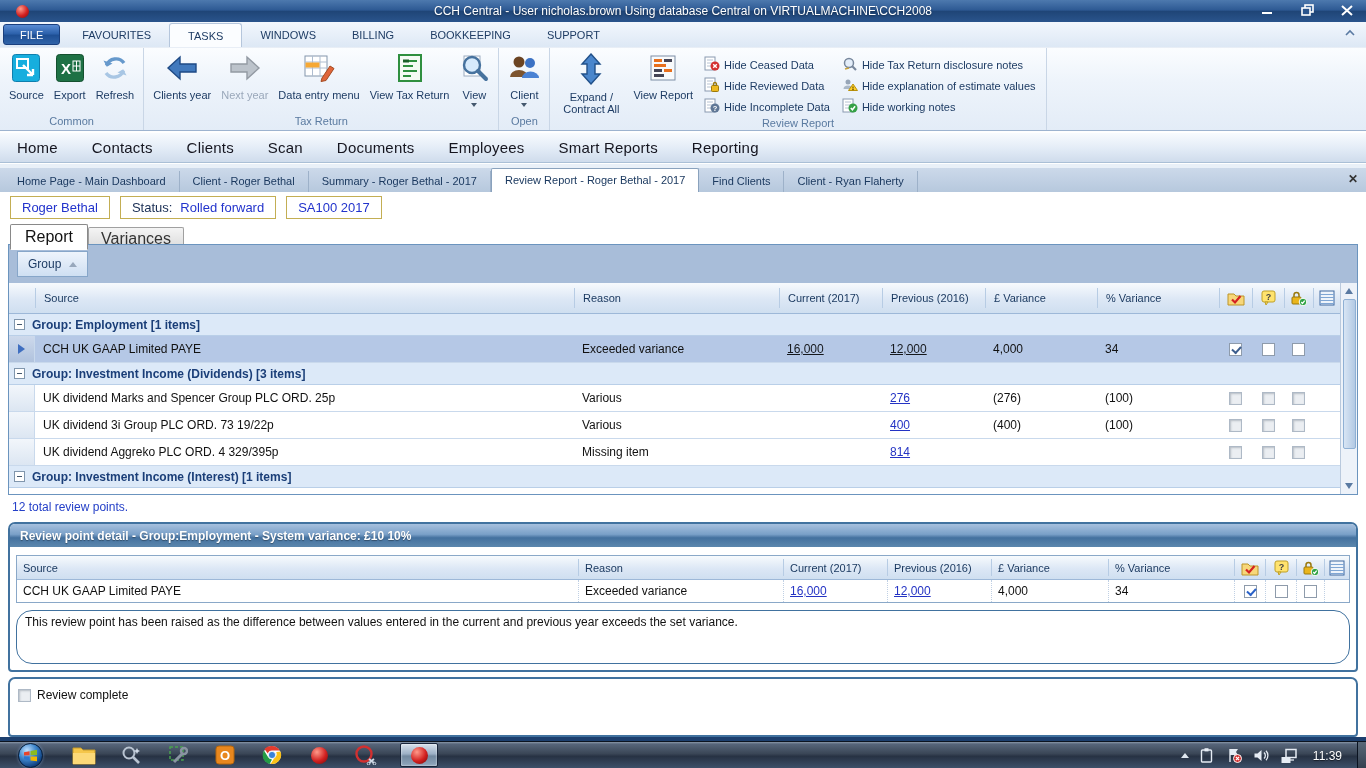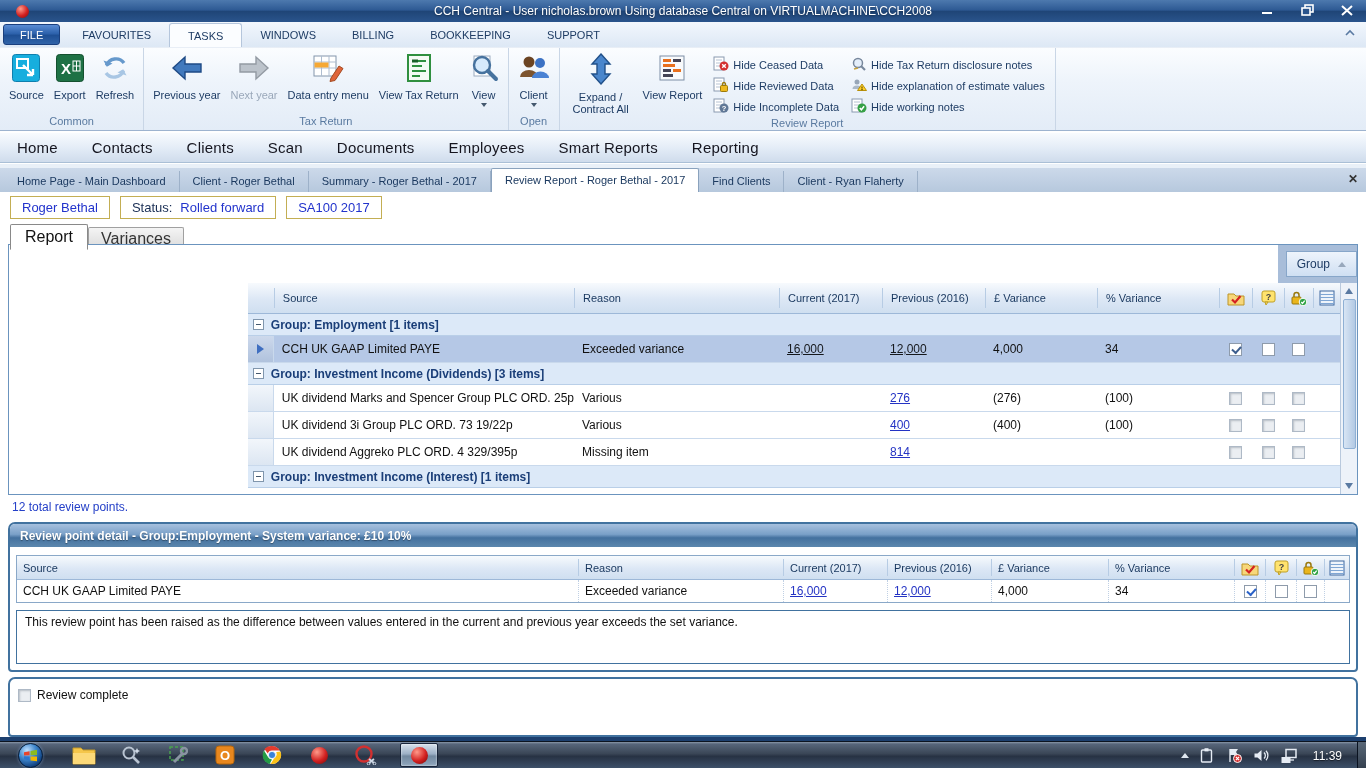--- a/index.html
+++ b/index.html
@@ -60,21 +60,21 @@
   .chips{position:absolute;top:4px;left:10px;display:flex;gap:10px;font-size:13px;}
   .chip{border:1px solid #c3ae53;border-radius:0;background:#fff;padding:3px 11px;color:#2233cc;cursor:pointer;display:flex;gap:8px;}
   .chip .lab{color:#1a2f55;}
 
   .vtabs{position:absolute;top:32px;left:10px;display:flex;align-items:flex-end;font-size:16px;}
   .vtab{padding:3px 14px;cursor:pointer;}
   .vtab.active{background:#fff;border:1px solid #898989;border-bottom:1px solid #fff;border-radius:2px 2px 0 0;position:relative;z-index:2;color:#111;}
   .vtab.idle{background:linear-gradient(180deg,#f4f4f4,#d9d9d9);border:1px solid #a0a0a0;border-bottom:none;border-radius:2px 2px 0 0;color:#333;padding:2px 12px;}
 
   
-  .gridpanel{position:absolute;top:52px;left:8px;right:8px;height:251px;border:1px solid #6b94be;display:flex;flex-direction:column;background:#fff;align-items:flex-end;}
+  .gridpanel{position:absolute;top:52px;left:8px;right:8px;height:251px;border:1px solid #6b94be;display:flex;flex-direction:column;background:#fff;}
   .groupbar{height:38px;background:#a8bdd9;display:flex;align-items:center;padding-left:8px;}
   .groupbtn{display:flex;align-items:center;gap:8px;background:linear-gradient(180deg,#eef4fc,#cfdff2);
     border:1px solid #87a6c9;color:#1e3c64;font-size:12px;padding:5px 10px;min-width:64px;cursor:pointer;}
   .sortasc{width:0;height:0;border-left:4px solid transparent;border-right:4px solid transparent;border-bottom:5px solid #98a8bc;}
   .gbody{flex:1;display:flex;min-height:0;}
   .gmain{flex:1;display:flex;flex-direction:column;min-width:0;}
   .ghead{height:31px;display:flex;align-items:center;font-size:11px;color:#17365d;
     background:linear-gradient(180deg,#f7fafd,#dce7f5 55%,#cfdff0);border-bottom:1px solid #9db8d8;}
   .ghead .cell{border-left:1px solid #b7cce4;height:20px;display:flex;align-items:center;padding-left:8px;}
   .ghead .cell:first-child{border-left:none;}
@@ -138,21 +138,21 @@
   .drow .icell{justify-content:center;padding-left:0;}
   .dw-src{flex:1;min-width:0;}
   .dw-rsn{width:205px;flex:none;}
   .dw-cur{width:104px;flex:none;}
   .dw-prv{width:104px;flex:none;}
   .dw-pnd{width:117px;flex:none;}
   .dw-pct{width:126px;flex:none;}
   .dw-ic{width:31px;flex:none;}
   .dw-ic3{width:28px;flex:none;}
   .dw-ic4{width:25px;flex:none;}
-  .descbox{margin:7px 6px 0 6px;height:54px;border:1px solid #41729f;border-radius:0;padding:4px 8px;font-size:12px;color:#111;}
+  .descbox{margin:7px 6px 0 6px;height:54px;border:1px solid #41729f;border-radius:16px;padding:4px 8px;font-size:12px;color:#111;}
   .statusbody{padding:9px 0 0 8px;display:flex;align-items:center;gap:6px;font-size:12px;color:#111;}
 
   .winbottom{position:absolute;top:737px;left:0;right:0;height:4px;background:#1d3f6e;}
 
   
   .taskbar{position:absolute;top:741px;left:0;right:0;height:27px;
     background:linear-gradient(180deg,#8a97a8 0,#57657a 8%,#3a4656 45%,#273243 55%,#3d5069 100%);
     border-top:1px solid #0d1420;display:flex;align-items:center;}
   .orb{width:25px;height:25px;border-radius:50%;margin-left:18px;flex:none;cursor:pointer;
     background:radial-gradient(circle at 35% 28%,#bfe0ff 0%,#3e86cc 40%,#10407e 75%,#0a2c58 100%);
@@ -246,21 +246,21 @@
       </div>
       <div class="rlabel">Common</div>
     </div>
 
     <div class="rgroup">
       <div class="rbuttons">
         <div class="bigbtn">
           <span><svg width="34" height="30" viewBox="0 0 34 30">
                 <path d="M31 11 H15 V4 L3 15 L15 26 V19 H31 Z" fill="#4179bd" stroke="#1e4a85" stroke-width="1.4"></path>
               </svg></span>
-          <span class="blab">Previous year</span>
+          <span class="blab">Clients year</span>
         </div>
         <div class="bigbtn disabled">
           <span><svg width="34" height="30" viewBox="0 0 34 30">
                 <path d="M3 11 H19 V4 L31 15 L19 26 V19 H3 Z" fill="#bcc3cb" stroke="#939aa3" stroke-width="1.4"></path>
               </svg></span>
           <span class="blab">Next year</span>
         </div>
         <div class="bigbtn">
           <span><svg width="32" height="30" viewBox="0 0 32 30">
                 <rect x="2" y="3" width="22" height="20" fill="#fff" stroke="#8396ab"></rect>

